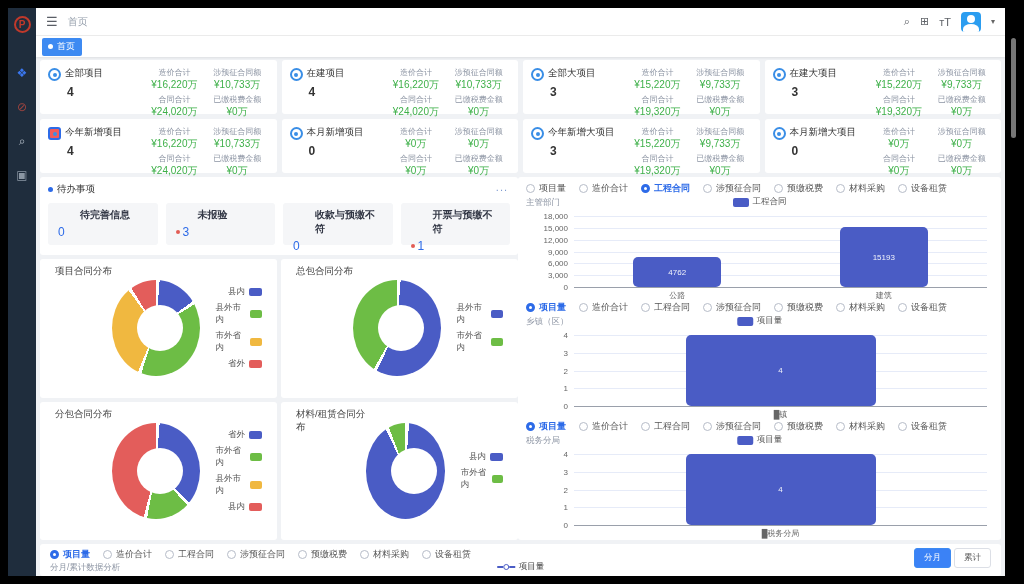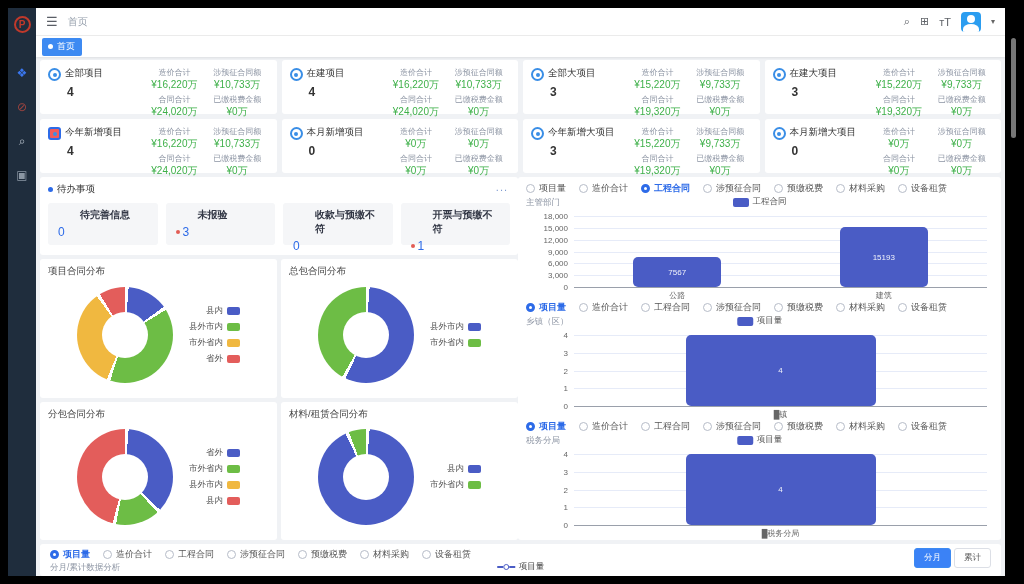--- a/index.html
+++ b/index.html
@@ -53,21 +53,21 @@
   .blue-dot { width:5px; height:5px; border-radius:50%; background:#2d6be8; }
   .more { position:absolute; right:10px; top:4px; color:#7f9bd1; font-size:11px; letter-spacing:1px; cursor:pointer; }
   .todo-grid { display:grid; grid-template-columns:repeat(4,1fr); gap:8px; margin-top:7px; }
   .todo-box { background:#f5f6f8; border-radius:3px; padding:5px 10px; height:42px; }
   .todo-label { font-size:10px; color:#323745; font-weight:bold;margin-left:22px; }
   .todo-num { font-size:12px; color:#2d6be8; margin-top:3px; display:flex; align-items:center; gap:3px; }
   .red-dot { width:4px; height:4px; border-radius:50%; background:#e25d55; }
 
   
   .donut-row { display:flex; gap:4px; flex:1; min-height:0; }
-  .donut-panel { flex:1; padding:6px 8px; position:relative; display:flex; flex-direction:column; }
+  .donut-panel { flex:1; padding:6px 15px; position:relative; display:flex; flex-direction:row; }
   .donut-title { font-size:9.5px; color:#444; }
   .donut-body { flex:1; display:flex; align-items:center; justify-content:center; gap:16px; }
   .donut { position:relative; border-radius:50%; }
   .donut-hole { position:absolute; background:#fff; border-radius:50%; }
   .legend-col { display:flex; flex-direction:column; gap:4px; }
   .lg-item { display:flex; align-items:center; justify-content:flex-end; gap:4px; }
   .lg-label { font-size:8.5px; color:#555; }
   .lg-swatch { width:13px; height:8px; border-radius:2px; }
 
   
@@ -521,21 +521,21 @@
                 <div class="ytick" style="top: 33.3333%;">12,000</div>
                 <div class="gridline" style="top: 50%;"></div>
                 <div class="ytick" style="top: 50%;">9,000</div>
                 <div class="gridline" style="top: 66.6667%;"></div>
                 <div class="ytick" style="top: 66.6667%;">6,000</div>
                 <div class="gridline" style="top: 83.3333%;"></div>
                 <div class="ytick" style="top: 83.3333%;">3,000</div>
                 <div class="gridline zero" style="top: 100%;"></div>
                 <div class="ytick" style="top: 100%;">0</div>
                 <div class="bar" style="left: calc(25% - 44px); width: 88px; height: 42.0389%;">
-                  <span>7567</span>
+                  <span>4762</span>
                 </div>
                 <div class="xlabel" style="left: 25%;">公路</div>
                 <div class="bar" style="left: calc(75% - 44px); width: 88px; height: 84.4056%;">
                   <span>15193</span>
                 </div>
                 <div class="xlabel" style="left: 75%;">建筑</div>
               </div>
             </div>
             <div class="chart-block">
               <div class="radio-row">

